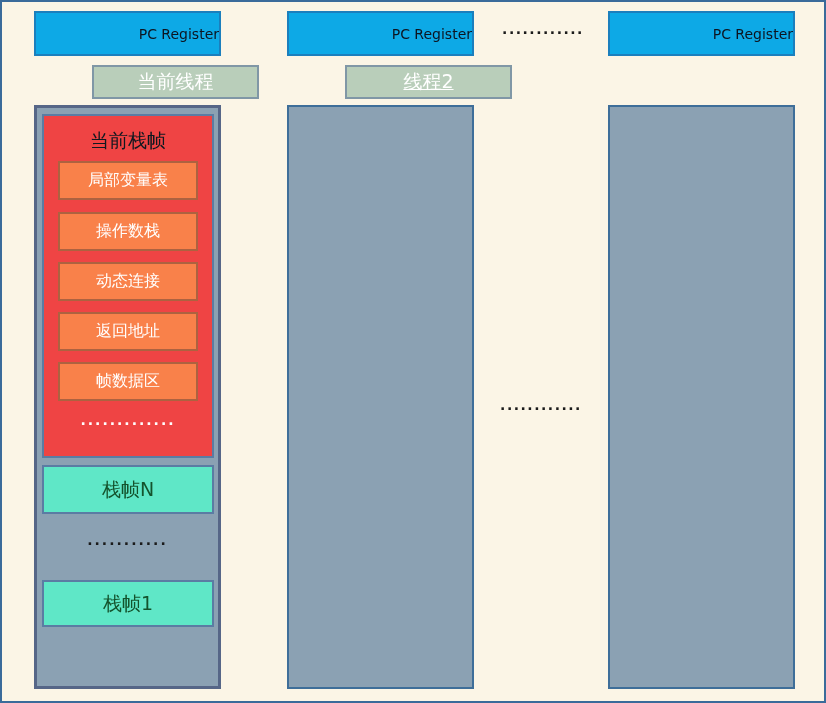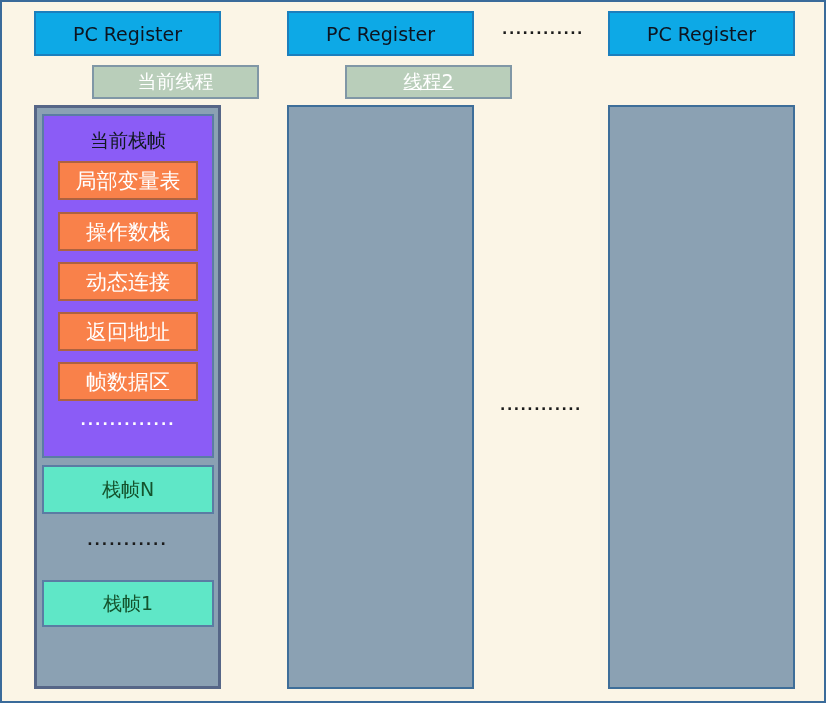--- a/index.html
+++ b/index.html
@@ -11,22 +11,22 @@
     box-sizing: border-box;
     font-family: "DejaVu Sans", "Liberation Sans", sans-serif;
     overflow: hidden;
   }
   .pc-box {
     position: absolute; top: 9px;
     width: 187px; height: 45px;
     background: #0DA9E6;
     border: 2px solid #1B7FBD;
     box-sizing: border-box;
-    display: flex; align-items: center; justify-content: center;
-    font-size: 19px; color: #0d1420;
+    display: flex; align-items: center; justify-content: flex-end;
+    font-size: 14px; color: #0d1420;
   }
   .thread-box {
     position: absolute; top: 63px;
     width: 167px; height: 34px;
     background: #B9CEBA;
     border: 2px solid #8097A6;
     box-sizing: border-box;
     display: flex; align-items: center; justify-content: center;
     font-size: 19px; color: #ffffff; margin-left: 48px;
   }
@@ -36,36 +36,36 @@
     background: #8BA1B3;
     border: 2px solid #3E6E99;
     box-sizing: border-box;
   }
   .stack-rect.main {
     border: 3px solid #566687;
   }
   .current-frame {
     position: absolute; left: 5px; top: 6px;
     width: 172px; height: 344px;
-    background: #8b5cf6;
+    background: #ef4444;
     border: 2px solid #5B7CA3;
     box-sizing: border-box;
   }
   .cf-title {
     margin-top: 12px; text-align: center;
     font-size: 19px; color: #101820;
   }
   .orange-box {
     position: absolute; left: 14px;
     width: 140px; height: 39px;
     background: #F9814A;
     border: 2px solid #AD6240;
     box-sizing: border-box;
     display: flex; align-items: center; justify-content: center;
-    font-size: 21px; color: #ffffff;
+    font-size: 16px; color: #ffffff;
   }
   .ob-0 { top: 45px; }
   .ob-1 { top: 96px; }
   .ob-2 { top: 146px; justify-content: center; }
   .ob-3 { top: 196px; }
   .ob-4 { top: 246px; }
   .cf-dots {
     position: absolute; left: 0; right: 0; top: 296px;
     text-align: center; color: #ffffff;
     font-size: 14px; font-weight: bold; letter-spacing: 2px;

